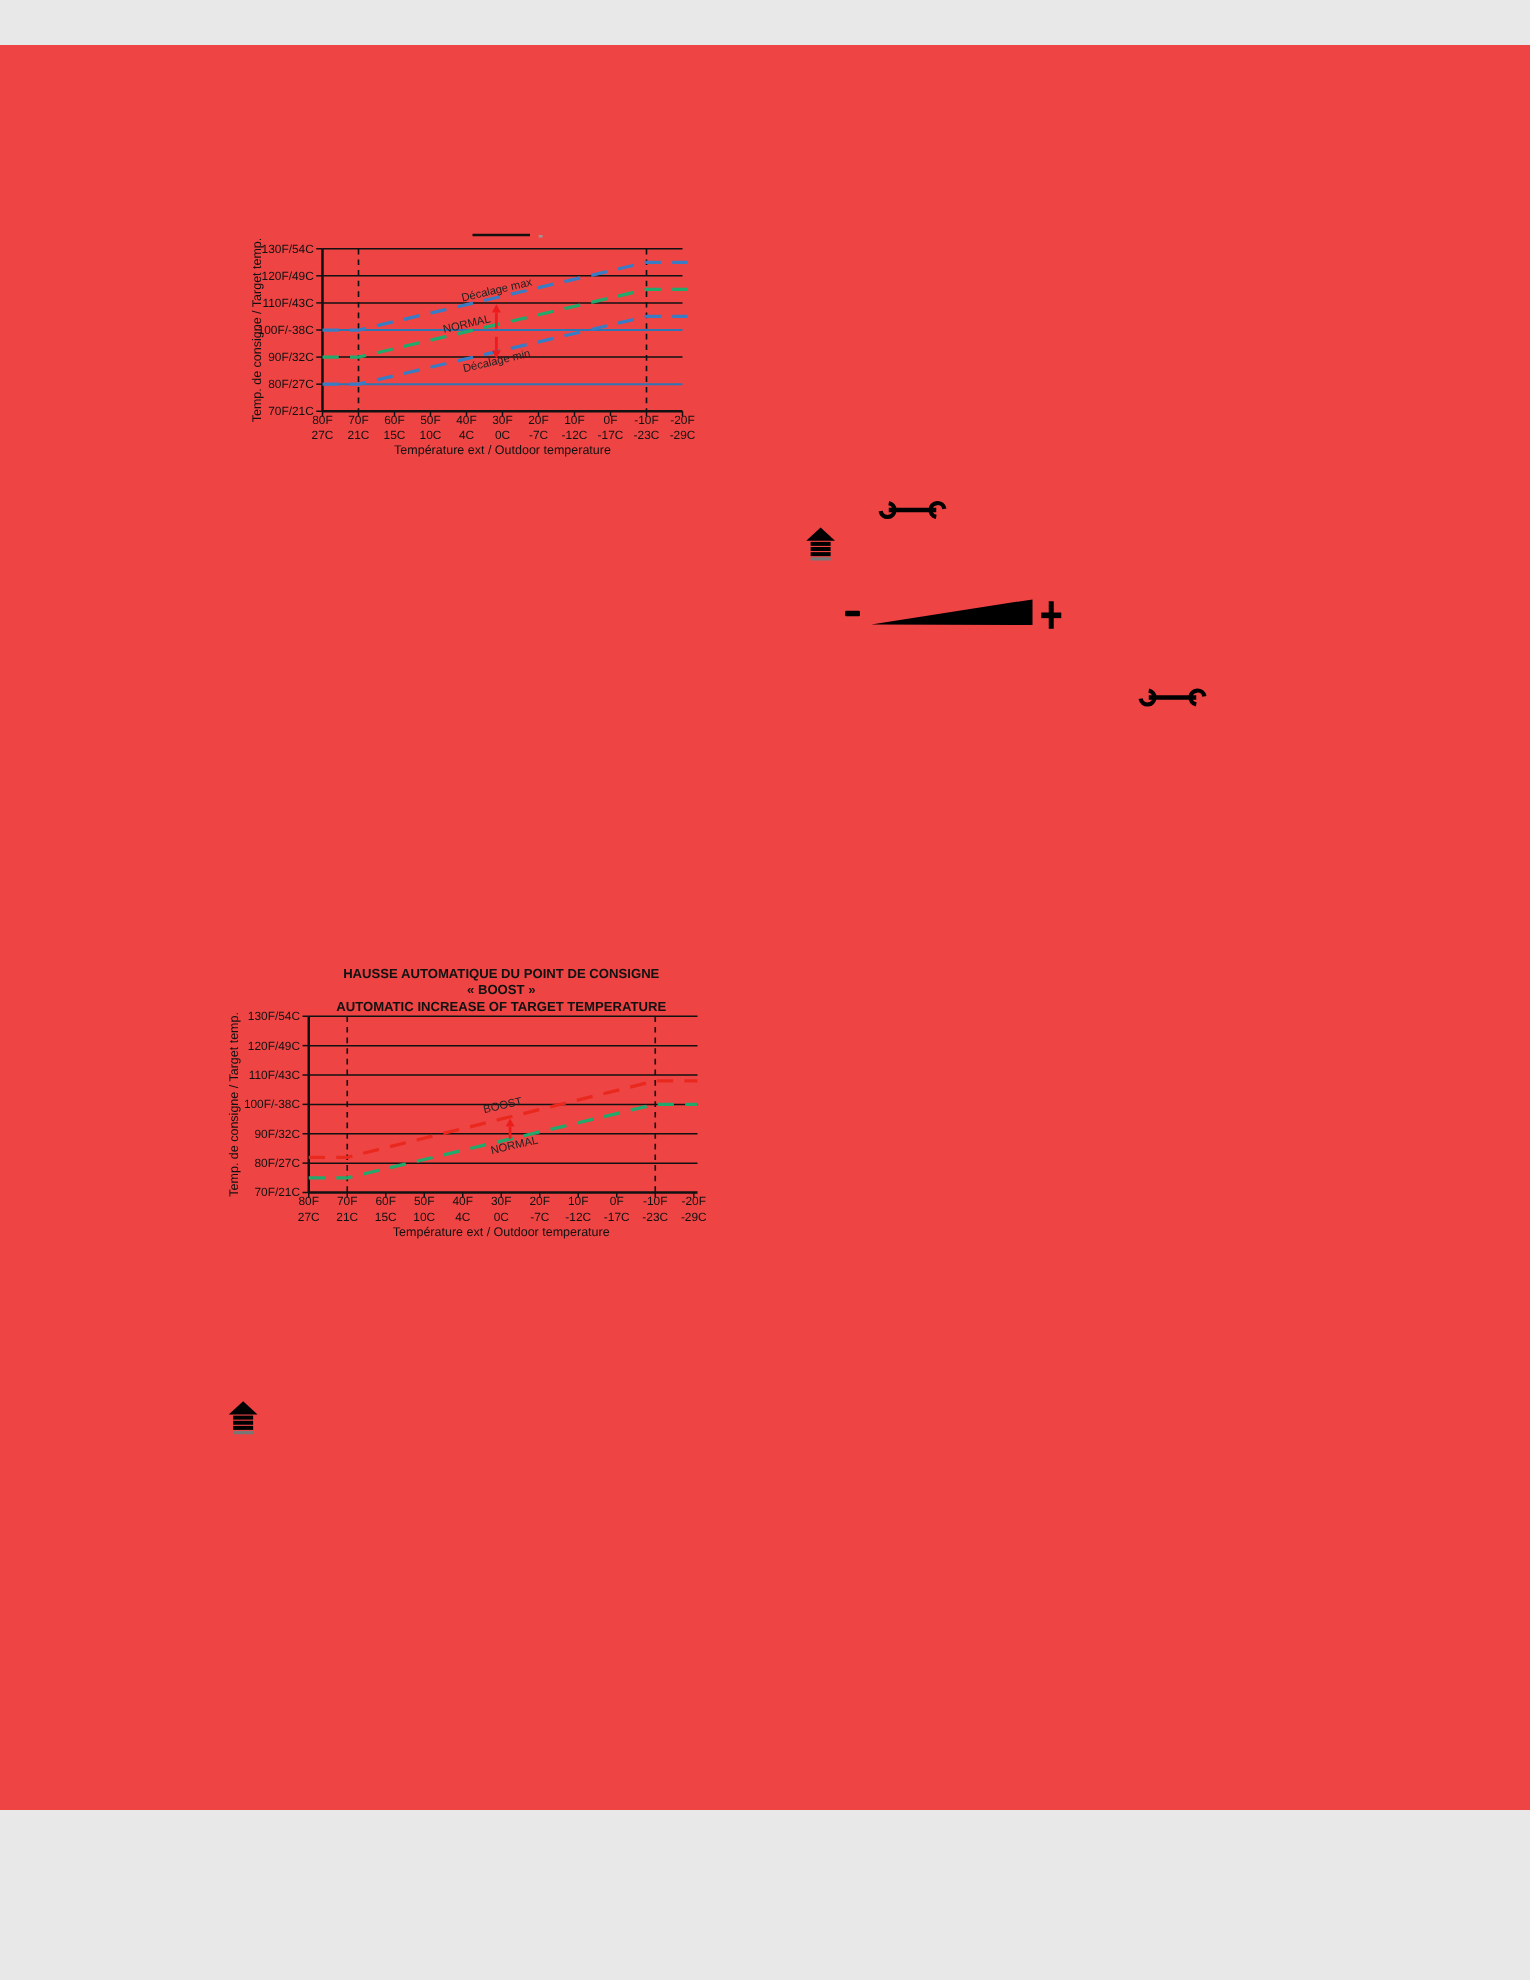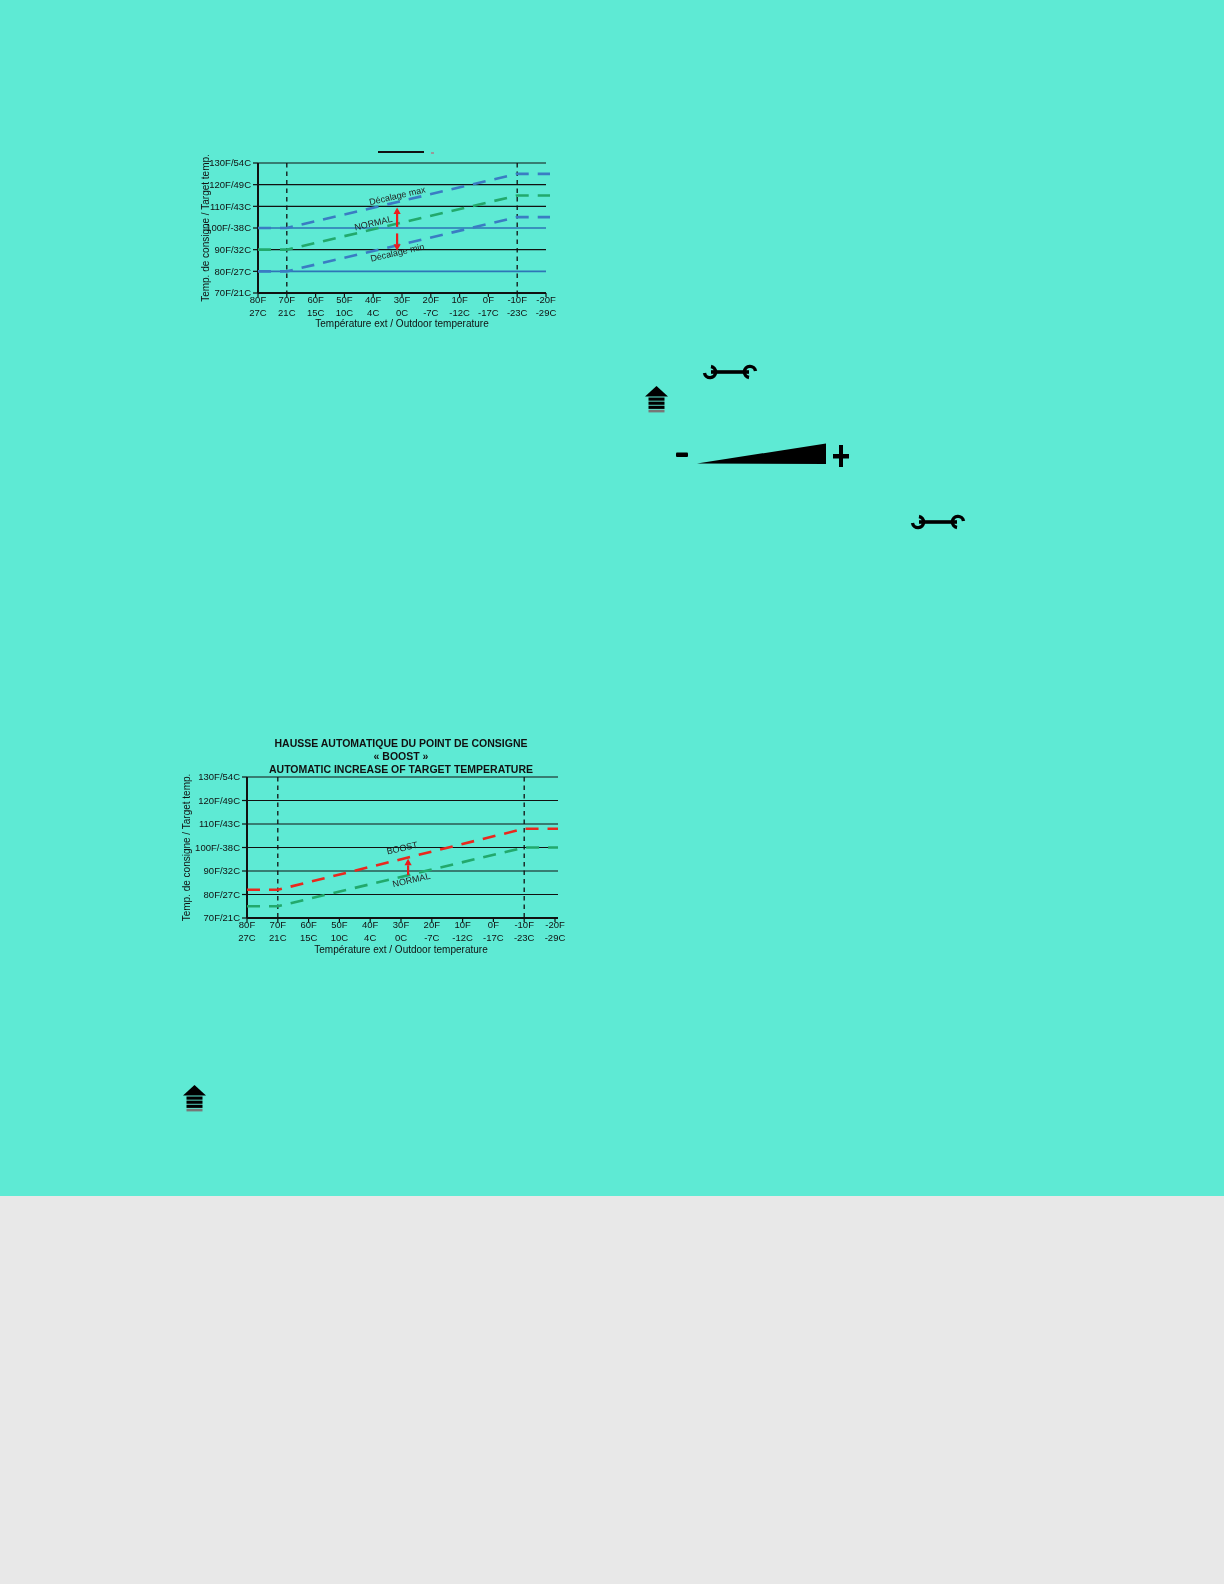--- a/index.html
+++ b/index.html
@@ -1,17 +1,17 @@
 <!DOCTYPE html>
 <html><head>
 <meta charset="utf-8">
 <style>
   html,body{margin:0;padding:0;background:#e8e8e8;}
-  .page{position:relative;width:1224px;height:1196px;background:#5eead4;overflow:hidden;
-        font-family:"Liberation Sans",sans-serif;}
+  .page{position:relative;width:1224px;height:1412px;background:#ef4444;overflow:hidden;
+        font-family:"Liberation Sans",sans-serif;margin-top:36px;}
   .abs{position:absolute;}
   svg{display:block;overflow:visible;}
   
   .tick{font:9.5px "Liberation Sans",sans-serif;fill:#111;}
   .axis{font:10px "Liberation Sans",sans-serif;fill:#111;}
   .ctitle{font:bold 10.5px "Liberation Sans",sans-serif;fill:#111;text-anchor:middle;}
   .clabel{font:9px "Liberation Sans",sans-serif;fill:#222;text-anchor:middle;}
   .rule{background:#111;}
 </style>
 </head>

